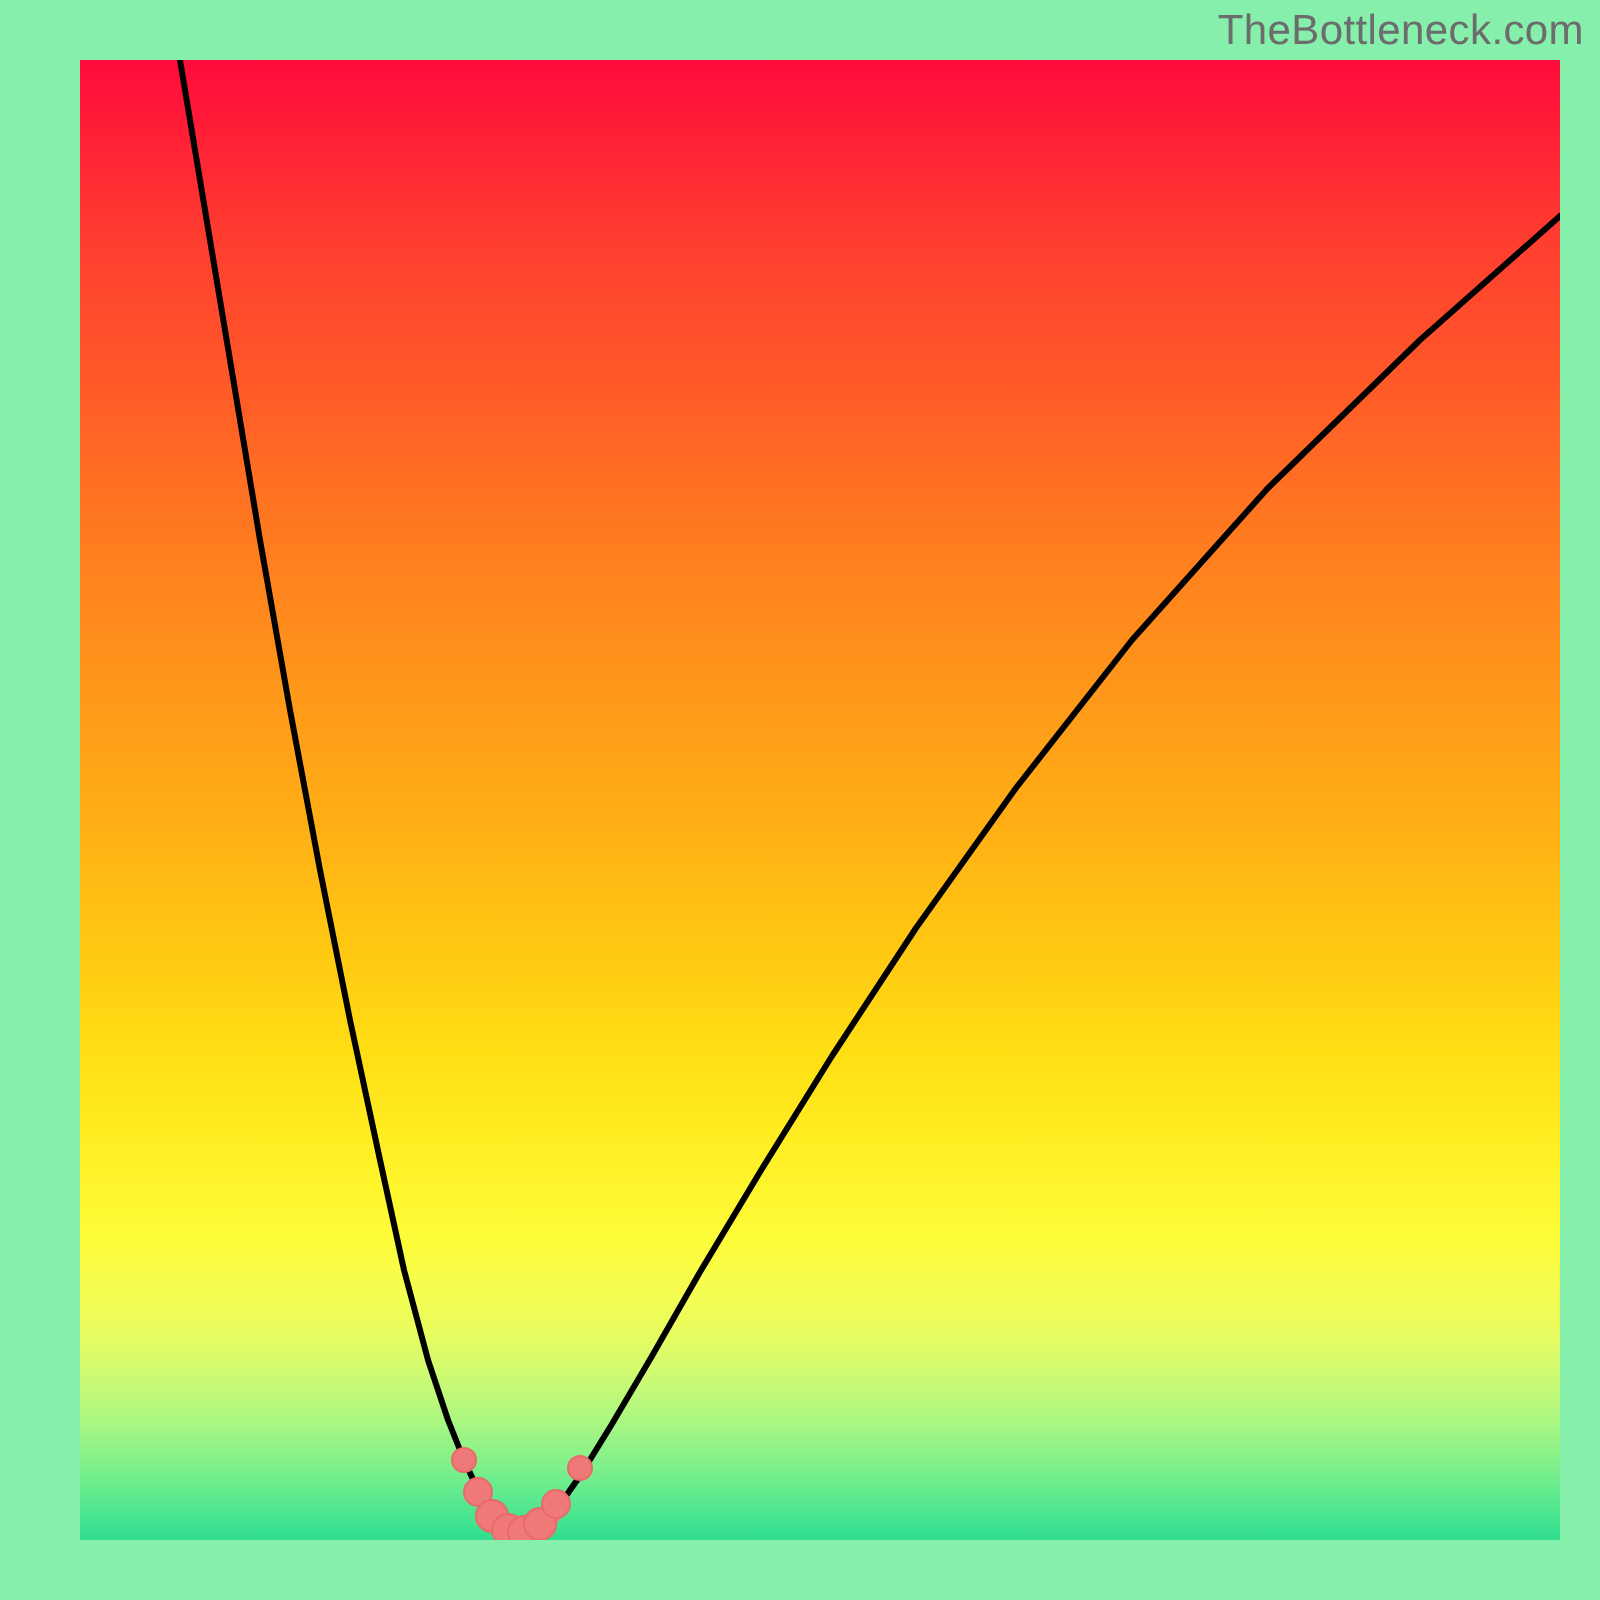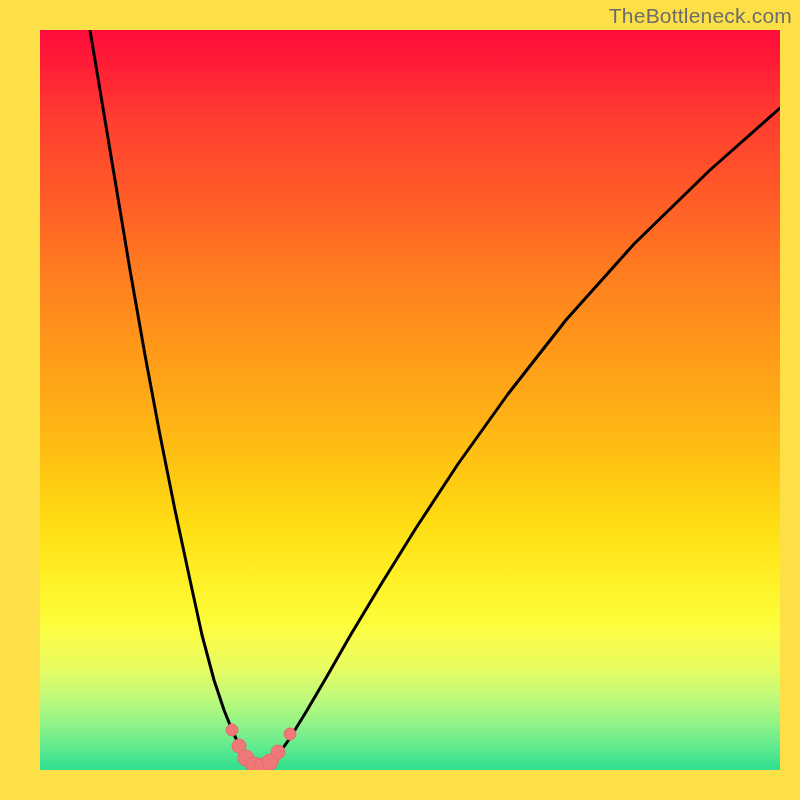--- a/index.html
+++ b/index.html
@@ -10,21 +10,21 @@
     overflow: hidden;
     background: #000;
     font-family: Arial, Helvetica, sans-serif;
   }
   .frame {
     position: absolute;
     left: 0;
     top: 0;
     width: 800px;
     height: 800px;
-    background: #fde047;
+    background: #86efac;
   }
   .plot-area {
     position: absolute;
     left: 40px;
     top: 30px;
     width: 740px;
     height: 740px;
     overflow: hidden;
   }
   .gradient-bg {

